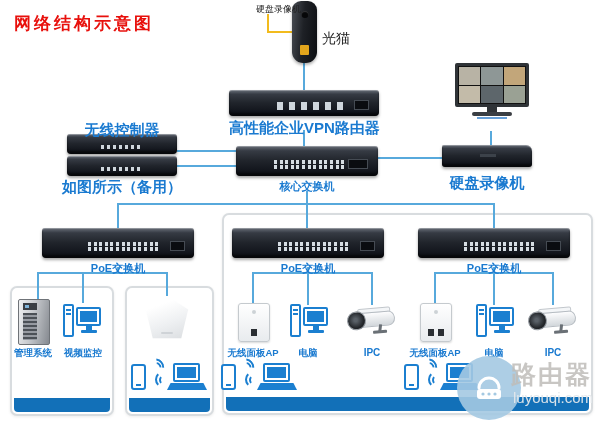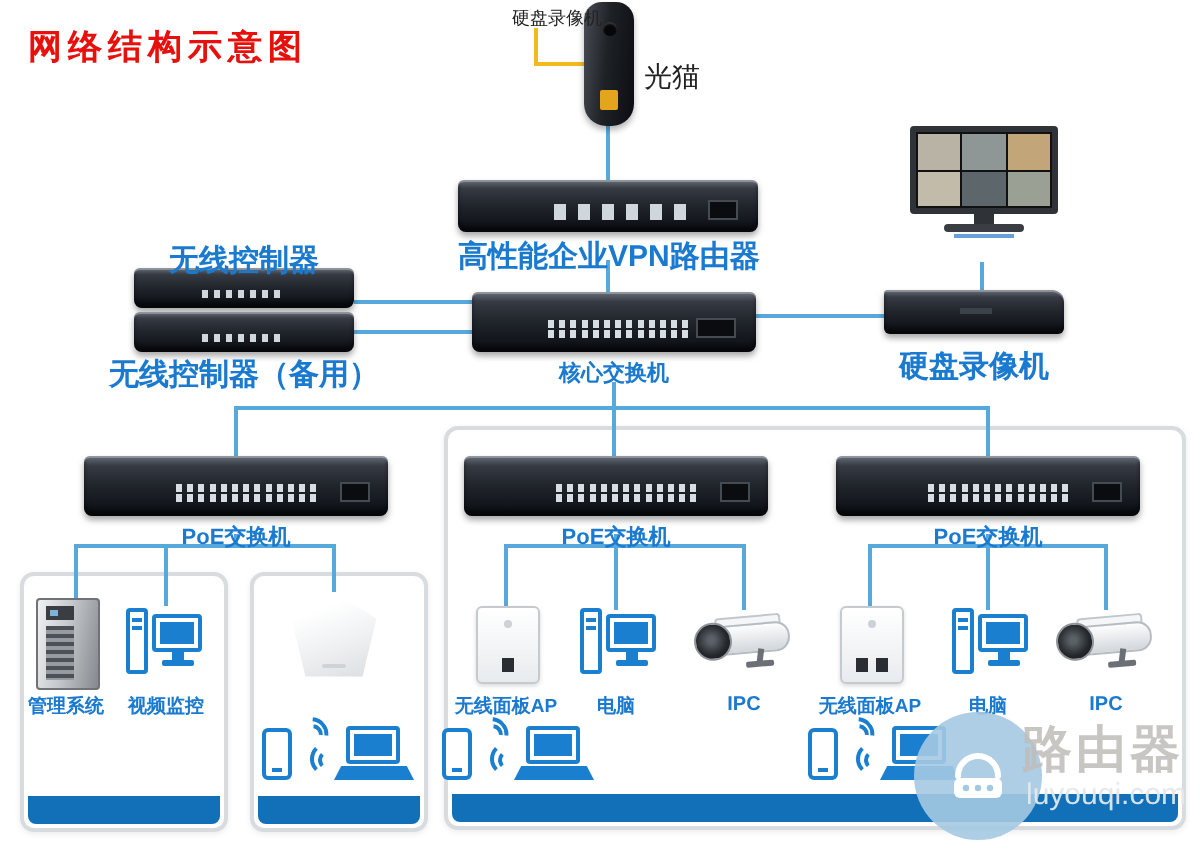--- a/index.html
+++ b/index.html
@@ -170,21 +170,21 @@
   <div class="lbl" style="left:442px; top:174px; width:90px;">硬盘录像机</div>
   <div class="ln" style="left:378px; top:157px; width:64px; height:2px;"></div>
 
   <div class="lbl" style="left:67px; top:121px; width:110px;">无线控制器</div>
   <div class="rack" style="left:67px; top:134px; width:110px; height:20px;">
     <div class="ports1" style="left:34px; bottom:5px; width:42px;"></div>
   </div>
   <div class="rack" style="left:67px; top:156px; width:110px; height:20px;">
     <div class="ports1" style="left:34px; bottom:5px; width:42px;"></div>
   </div>
-  <div class="lbl" style="left:47px; top:178px; width:150px;">无线控制器（备用）</div>
+  <div class="lbl" style="left:47px; top:178px; width:150px;">如图所示（备用）</div>
   <div class="ln" style="left:177px; top:150px; width:59px; height:2px;"></div>
   <div class="ln" style="left:177px; top:165px; width:59px; height:2px;"></div>
 
   <div class="rack" style="left:236px; top:146px; width:142px; height:30px;">
     <div class="ports2" style="left:38px; bottom:7px; width:70px;"></div>
     <div class="sfp" style="right:10px; bottom:7px; width:18px;"></div>
   </div>
   <div class="lbl" style="left:236px; top:179px; width:142px; font-size:11px;">核心交换机</div>
 
   <div class="ln" style="left:306px; top:191px; width:2px; height:12px;"></div>

